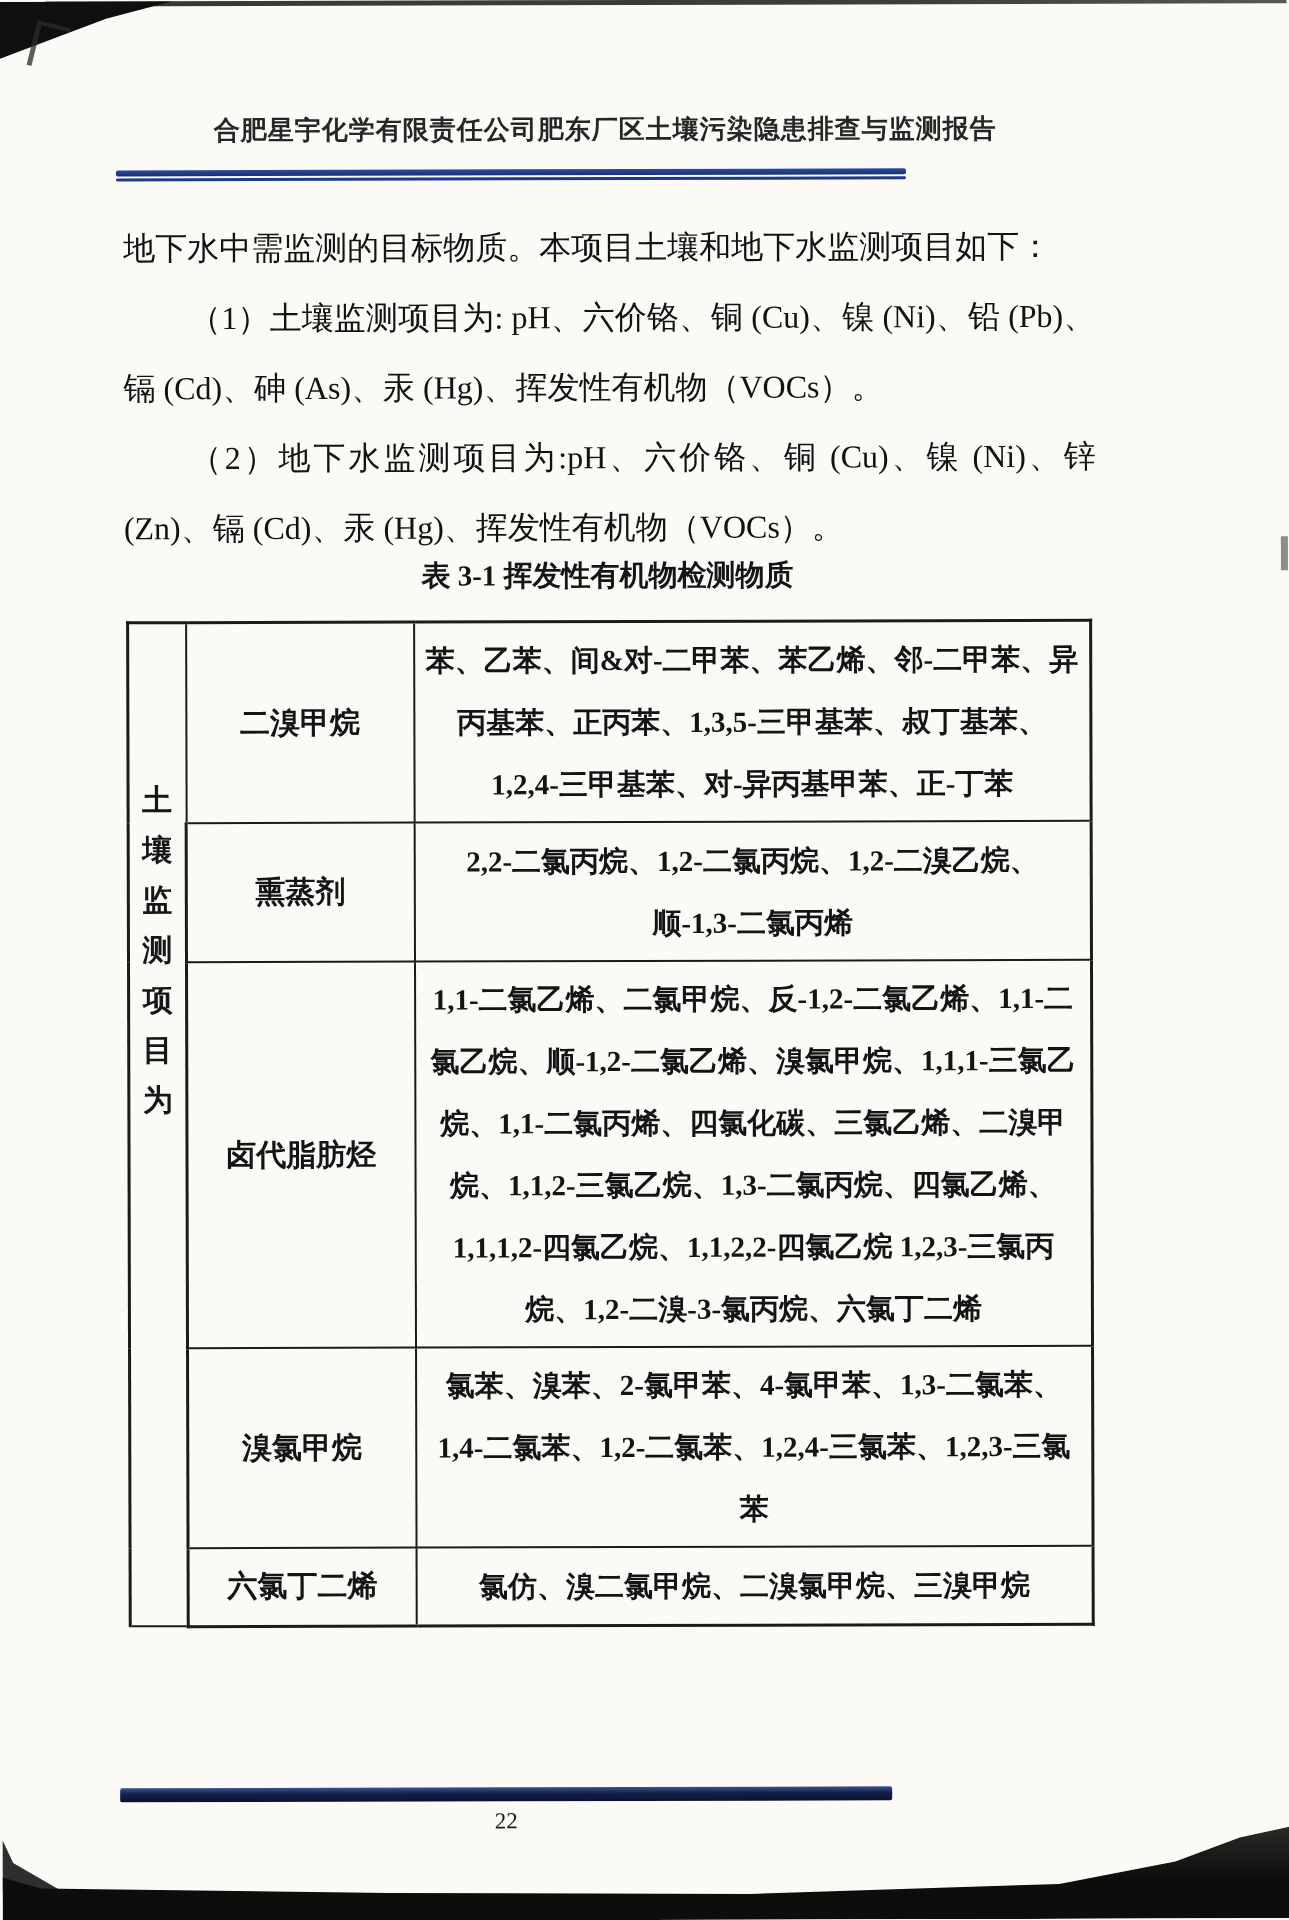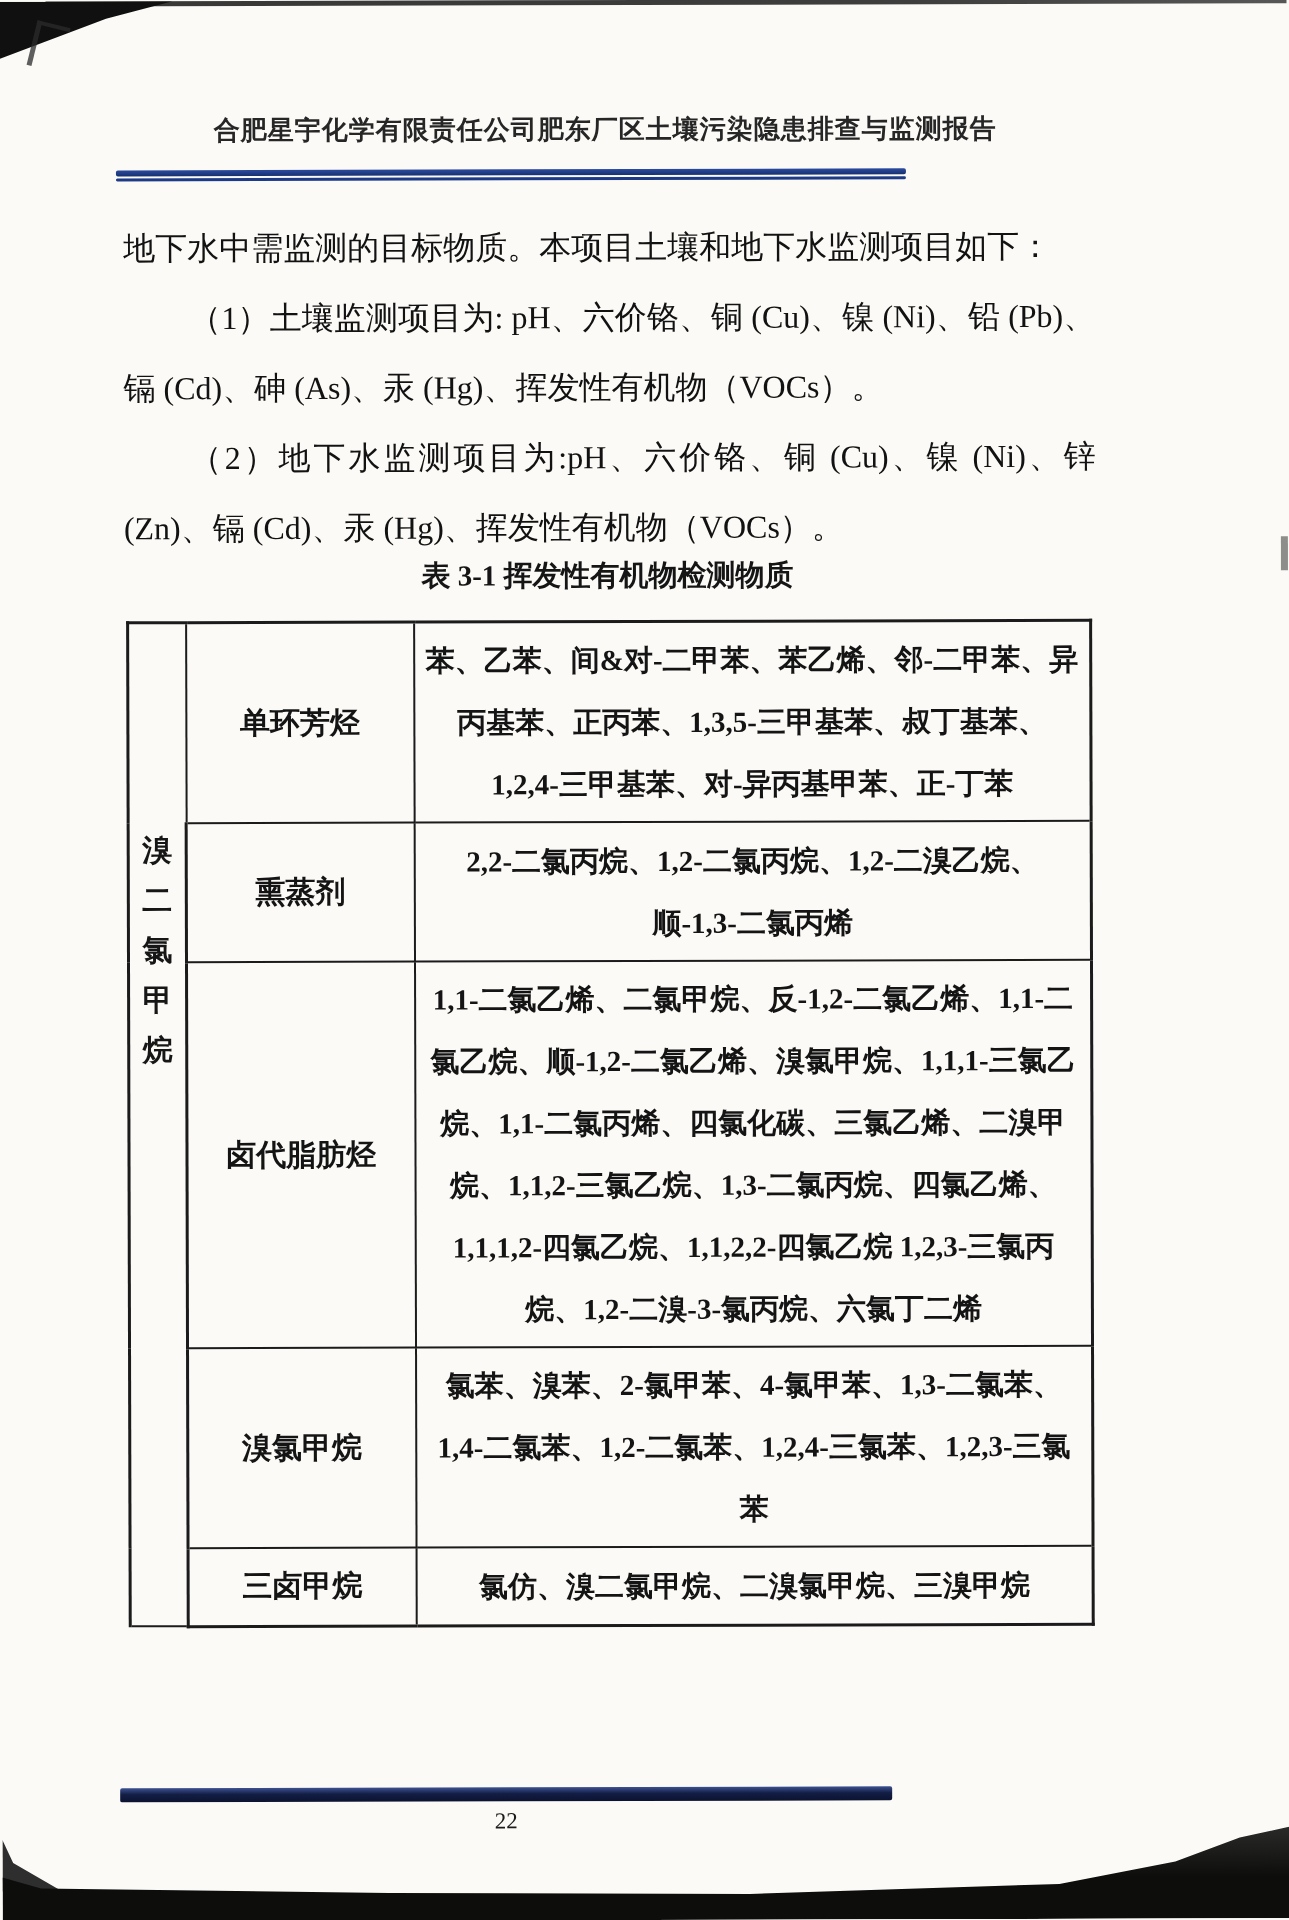--- a/index.html
+++ b/index.html
@@ -103,39 +103,39 @@
 
   <table class="voc">
     <colgroup>
         <col class="c-group">
         <col class="c-cat">
         <col class="c-sub">
       </colgroup>
     <tbody>
         <tr class="row-1">
       <td class="group-cell" rowspan="5">
-        <div class="vertical-label">溴二氯甲烷</div>
+        <div class="vertical-label">土壤监测项目为</div>
       </td>
-      <td class="cat-cell">单环芳烃</td>
+      <td class="cat-cell">二溴甲烷</td>
       <td class="sub-cell">苯、乙苯、间&amp;对-二甲苯、苯乙烯、邻-二甲苯、异丙基苯、正丙苯、1,3,5-三甲基苯、叔丁基苯、1,2,4-三甲基苯、对-异丙基甲苯、正-丁苯</td>
     </tr>
     <tr class="row-2">
       <td class="cat-cell">熏蒸剂</td>
       <td class="sub-cell">2,2-二氯丙烷、1,2-二氯丙烷、1,2-二溴乙烷、顺-1,3-二氯丙烯</td>
     </tr>
     <tr class="row-3">
       <td class="cat-cell">卤代脂肪烃</td>
       <td class="sub-cell">1,1-二氯乙烯、二氯甲烷、反-1,2-二氯乙烯、1,1-二氯乙烷、顺-1,2-二氯乙烯、溴氯甲烷、1,1,1-三氯乙烷、1,1-二氯丙烯、四氯化碳、三氯乙烯、二溴甲烷、1,1,2-三氯乙烷、1,3-二氯丙烷、四氯乙烯、1,1,1,2-四氯乙烷、1,1,2,2-四氯乙烷 1,2,3-三氯丙烷、1,2-二溴-3-氯丙烷、六氯丁二烯</td>
     </tr>
     <tr class="row-4">
       <td class="cat-cell">溴氯甲烷</td>
       <td class="sub-cell">氯苯、溴苯、2-氯甲苯、4-氯甲苯、1,3-二氯苯、1,4-二氯苯、1,2-二氯苯、1,2,4-三氯苯、1,2,3-三氯苯</td>
     </tr>
     <tr class="row-5">
-      <td class="cat-cell">三卤甲烷</td>
+      <td class="cat-cell">六氯丁二烯</td>
       <td class="sub-cell">氯仿、溴二氯甲烷、二溴氯甲烷、三溴甲烷</td>
     </tr>
   </tbody>
     </table>
 
   <div class="footer-bar"></div>
   <div class="page-number">22</div>
 
   <div class="artifact bl-wedge"></div>
   <div class="artifact bottom-band"></div>

